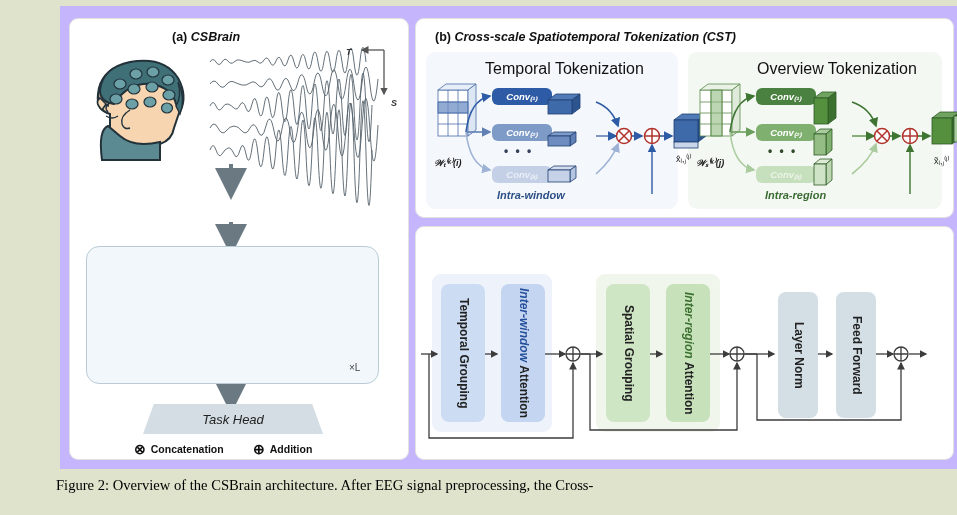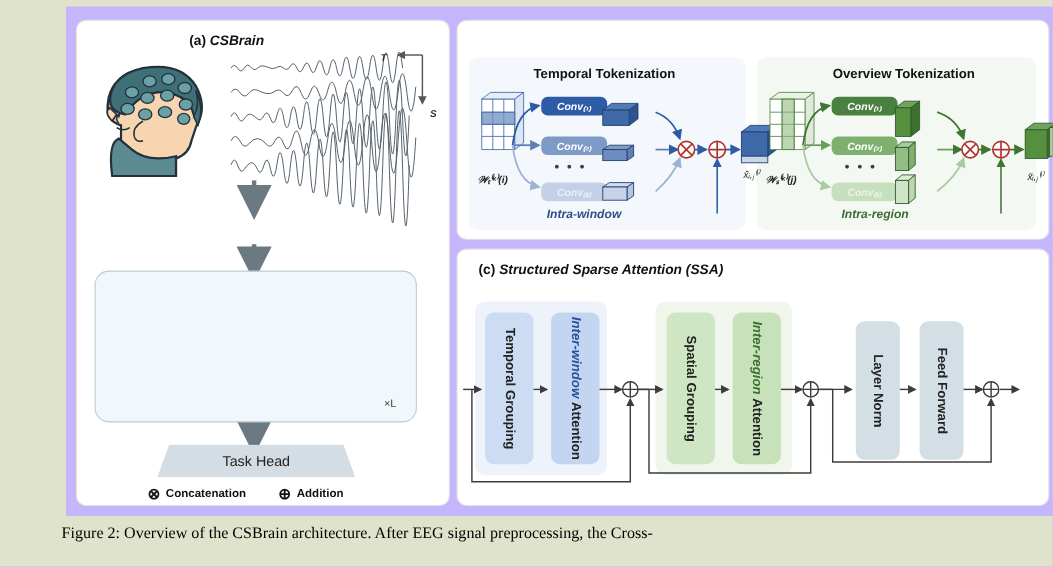--- a/index.html
+++ b/index.html
@@ -40,44 +40,44 @@
     position:absolute;left:26px;top:240px;width:291px;height:136px;
     background:#f2f7fb;border:1px solid #b9ccd6;border-radius:13px;
   }
   #cst-block{left:48px;top:252px;width:209px;height:50px;font-weight:bold;line-height:1.15;}
   #ssa-block{left:48px;top:310px;width:209px;height:38px;font-weight:bold;}
   #xl-label{position:absolute;left:289px;top:356px;font-size:10px;color:#444;}
   #task-head{
     position:absolute;left:83px;top:398px;width:180px;height:30px;
     background:#d3dde3;
     clip-path:polygon(6% 0,94% 0,100% 100%,0 100%);
-    display:flex;align-items:center;justify-content:center;font-size:13px;color:#222;
+    display:flex;align-items:center;justify-content:center;font-size:13px;color:#222;font-style:italic;
   }
   .legend{position:absolute;top:435px;font-size:10.5px;font-weight:bold;color:#111;display:flex;align-items:center;gap:5px;}
   #legend-concat{left:74px;}
   #legend-add{left:193px;}
   
   #panel-b{left:355px;top:12px;width:537px;height:198px;}
   #title-b{left:375px;top:24px;}
   .subpanel{position:absolute;border-radius:9px;}
   #sub-temporal{left:366px;top:46px;width:252px;height:157px;background:#f4f7fb;}
   #sub-spatial{left:628px;top:46px;width:254px;height:157px;background:#f4f8f2;}
-  .sub-title{position:absolute;font-size:12px;font-weight:bold;color:#111;}
+  .sub-title{position:absolute;font-size:16px;font-weight:normal;color:#111;}
   #sub-title-temporal{left:425px;top:54px;}
   #sub-title-spatial{left:697px;top:54px;}
   .convbox{
     position:absolute;border-radius:6px;display:flex;align-items:center;justify-content:center;
     font-size:9.5px;font-style:italic;color:#fff;font-weight:bold;height:17px;width:60px;
   }
   .dots{position:absolute;font-size:12px;letter-spacing:2px;font-weight:bold;}
   .intra-label{position:absolute;font-size:11px;font-weight:bold;font-style:italic;}
   #intra-window{left:437px;top:183px;color:#2c4f86;}
   #intra-region{left:705px;top:183px;color:#3a6b33;}
   .wlabel{position:absolute;font-size:9px;font-style:italic;color:#222;font-weight:bold;}
-  .xlabel{position:absolute;font-size:9px;font-style:italic;color:#222;}
+  .xlabel{position:absolute;font-size:9px;color:#222;}
   
   #panel-c{left:355px;top:220px;width:537px;height:232px;}
   #title-c{left:375px;top:232px;}
   #group-temporal{position:absolute;left:372px;top:268px;width:120px;height:158px;background:#eef2fb;border-radius:9px;}
   #group-spatial{position:absolute;left:536px;top:268px;width:124px;height:158px;background:#f0f6ec;border-radius:9px;}
   .vblock{
     position:absolute;border-radius:8px;
     display:flex;align-items:center;justify-content:center;
   }
   .vtext{
@@ -177,20 +177,24 @@
   <div class="legend" id="legend-concat">
     <span style="font-size:14px;">⊗</span>
     <span>Concatenation</span>
   </div>
   <div class="legend" id="legend-add">
     <span style="font-size:14px;">⊕</span>
     <span>Addition</span>
   </div>
 
   <div class="panel" id="panel-b"></div>
+  <div class="panel-title" id="title-b">
+    <span>(b)</span>
+    <i>Cross-scale Spatiotemporal Tokenization (CST)</i>
+  </div>
 
   <div class="subpanel" id="sub-temporal"></div>
   <div class="sub-title" id="sub-title-temporal">Temporal Tokenization</div>
   <div class="subpanel" id="sub-spatial"></div>
   <div class="sub-title" id="sub-title-spatial">Overview Tokenization</div>
 
   <svg style="left:372px;top:76px;" width="48" height="70">
     <g stroke="#4a6da8" stroke-width="0.8" fill="#ffffff">
       <rect x="6" y="8" width="30" height="46"></rect>
       <path d="M6 8 L14 2 L44 2 L36 8 Z" fill="#e8eef7"></path>
@@ -348,24 +352,20 @@
       <rect x="24" y="10" width="6" height="26" fill="#a9cb9e"></rect>
       <rect x="31" y="8" width="5" height="26" fill="#cfe3c7"></rect>
     </g>
   </svg>
   <div class="xlabel" style="left:874px;top:148px;">x̃ᵢ,ⱼ⁽ˡ⁾</div>
   <div class="intra-label" id="intra-region">Intra-region</div>
 
   <svg style="left:648px;top:128px;" width="0" height="0"></svg>
 
   <div class="panel" id="panel-c"></div>
-  <div class="panel-title" id="title-c">
-    <span>(c)</span>
-    <i>Structured Sparse Attention (SSA)</i>
-  </div>
 
   <div id="group-temporal"></div>
   <div id="group-spatial"></div>
 
   <div class="vblock" style="left:381px;top:278px;width:44px;height:138px;background:#ccdcf2;">
     <div class="vtext">
       <span>Temporal</span>&nbsp;<span>Grouping</span>
     </div>
   </div>
   <div class="vblock" style="left:441px;top:278px;width:44px;height:138px;background:#c3d5f0;">

